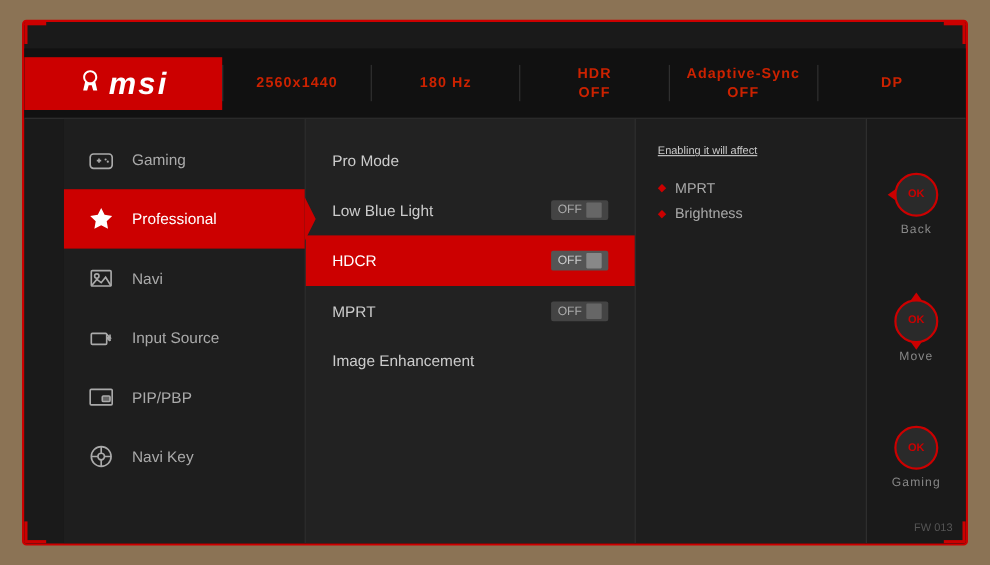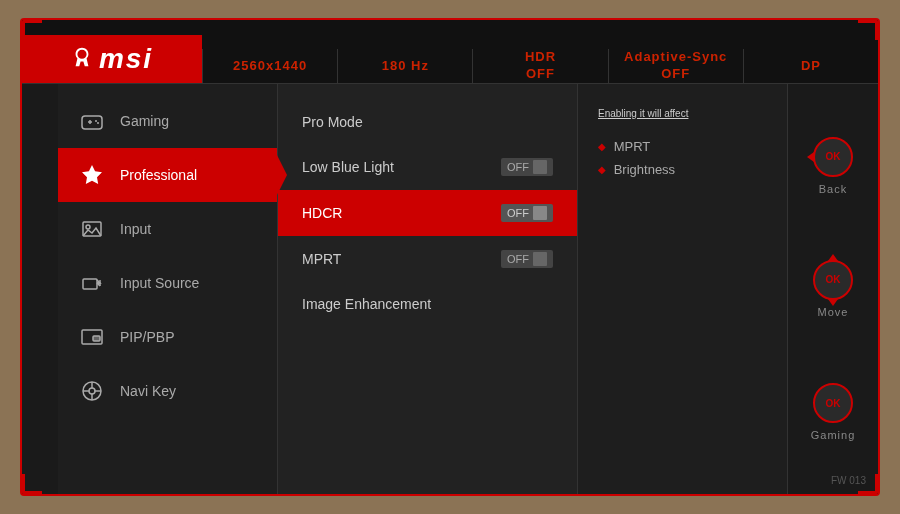--- a/index.html
+++ b/index.html
@@ -22,23 +22,24 @@
       display: flex;
       flex-direction: column;
       overflow: hidden;
       position: relative;
     }
     
     .top-bar {
       height: 64px;
       background: #111111;
       display: flex;
-      align-items: flex-end;
+      align-items: center;
       border-bottom: 1px solid #333;
       flex-shrink: 0;
+      margin-top: 24px;
     }
     .logo-section {
       width: 180px;
       background: #cc0000;
       display: flex;
       align-items: center;
       justify-content: center;
       padding: 8px 16px;
       flex-shrink: 0;
     }
@@ -376,21 +377,21 @@
       </div>
 
       <div class="nav-item">
         <div class="nav-icon">
           <svg viewBox="0 0 24 24" fill="none" stroke="#aaa" stroke-width="1.5">
             <rect x="3" y="5" width="18" height="14" rx="1"></rect>
             <circle cx="8" cy="10" r="2"></circle>
             <polyline points="3,19 8,13 12,16 16,11 21,19"></polyline>
           </svg>
         </div>
-        <span>Input</span>
+        <span>Navi</span>
       </div>
 
       <div class="nav-item">
         <div class="nav-icon">
           <svg viewBox="0 0 24 24" fill="none" stroke="#aaa" stroke-width="1.5">
             <rect x="3" y="8" width="14" height="10" rx="1"></rect>
             <path d="M17 12h3l-3-3M17 12l3 3-3-3"></path>
             <line x1="20" y1="12" x2="17" y2="12" stroke="#aaa" stroke-width="1.5"></line>
             <path d="M20 9v6" stroke="#aaa"></path>
           </svg>

